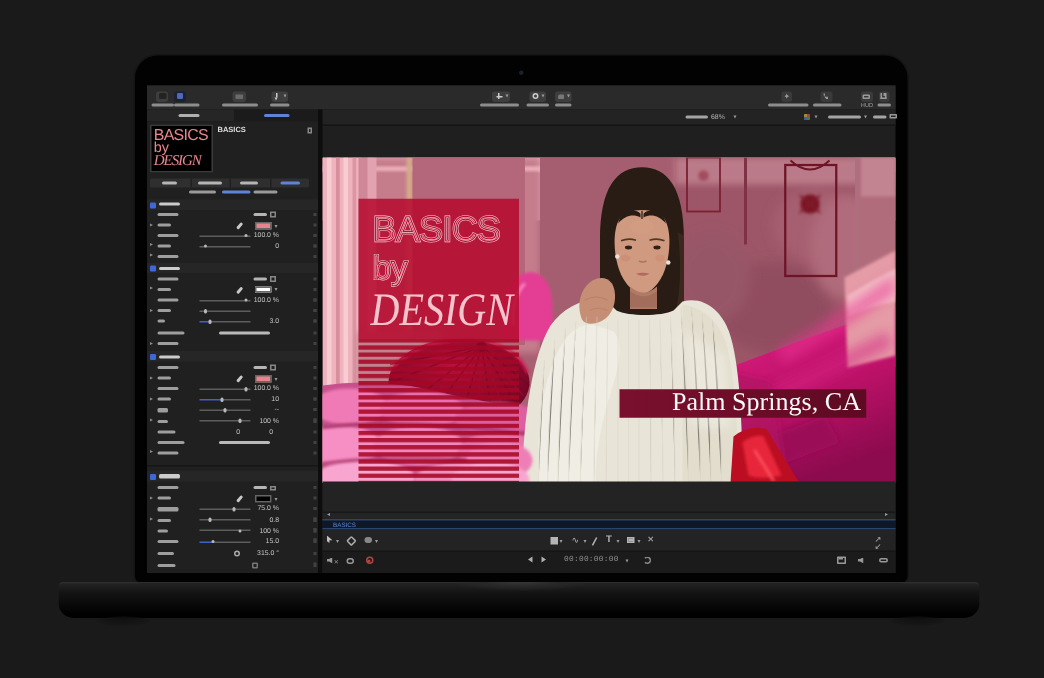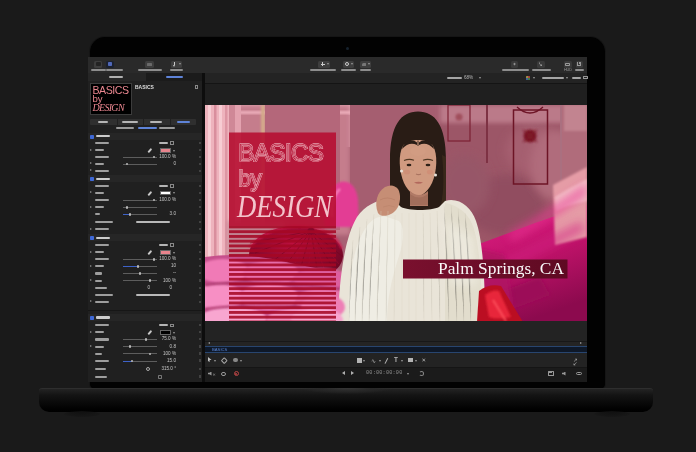--- a/index.html
+++ b/index.html
@@ -13,21 +13,21 @@
 .kn{position:absolute;width:2.6px;height:2.6px;background:#b9b9b9;border-radius:50%;}
 .tr{position:absolute;height:0.9px;background:#5d5d5d;}
 .btn{position:absolute;background:#3e3e3e;border-radius:1.6px;}
 </style></head><body>
 <div class="a" style="left:90px;top:37px;width:515px;height:352px;background:#020202;border-radius:15px 15px 5px 5px;box-shadow:0 0 0 1px #151515;"></div>
 <div class="a" style="left:346px;top:47px;width:3px;height:3px;border-radius:50%;background:#16222e;"></div>
 <div class="a" style="left:39px;top:388px;width:614px;height:24px;background:linear-gradient(#232323 0%,#141414 26%,#0a0a0a 58%,#010101 88%,#000 100%);border-radius:3px 3px 10px 10px;border-top:1px solid #2e2e2e;box-sizing:border-box;"></div>
 <div class="a" style="left:299px;top:388px;width:96px;height:6px;background:radial-gradient(ellipse 48px 7px at 50% -1px,#3c3c3c 0%,#282828 55%,rgba(25,25,25,0) 100%);border-radius:0 0 14px 14px;"></div>
 <div class="a" style="left:64px;top:411px;width:36px;height:6px;background:radial-gradient(ellipse at 50% 0,#0f0f0f,rgba(20,20,20,0));border-radius:50%;"></div>
 <div class="a" style="left:594px;top:411px;width:36px;height:6px;background:radial-gradient(ellipse at 50% 0,#0f0f0f,rgba(20,20,20,0));border-radius:50%;"></div>
-<div class="a" id="scr" style="left:88px;top:57px;width:499px;height:325px;background:#1f1f1f;">
+<div class="a" id="scr" style="left:98px;top:57px;width:499px;height:325px;background:#1f1f1f;">
     <div class="a" style="left:0;top:0;width:499px;height:16.3px;background:#2a2a2a;border-bottom:1px solid #101010;"></div>
     <div class="btn" style="left:6px;top:4px;width:8px;height:6.5px;"></div>
     <div class="a" style="left:7.5px;top:5.2px;width:5px;height:4px;background:#232323;border-radius:1px;"></div>
     <div class="btn" style="left:17.5px;top:4px;width:8.5px;height:6.5px;background:#1b2130;"></div>
     <div class="a" style="left:19.5px;top:5.2px;width:4px;height:4px;background:#5068b8;border-radius:0.8px;"></div>
     <div class="btn" style="left:57px;top:4px;width:9px;height:6.5px;"></div>
     <div class="a" style="left:59px;top:5.5px;width:5px;height:3.5px;background:#6a6a6a;border-radius:0.5px;"></div>
     <div class="btn" style="left:82.5px;top:4px;width:11.5px;height:6.5px;"></div>
     <div class="a" style="left:86px;top:5px;width:1.4px;height:3.4px;background:#c9c9c9;"></div>
     <div class="car" style="left:85.2px;top:8.4px;border-top-color:#c9c9c9;"></div>

